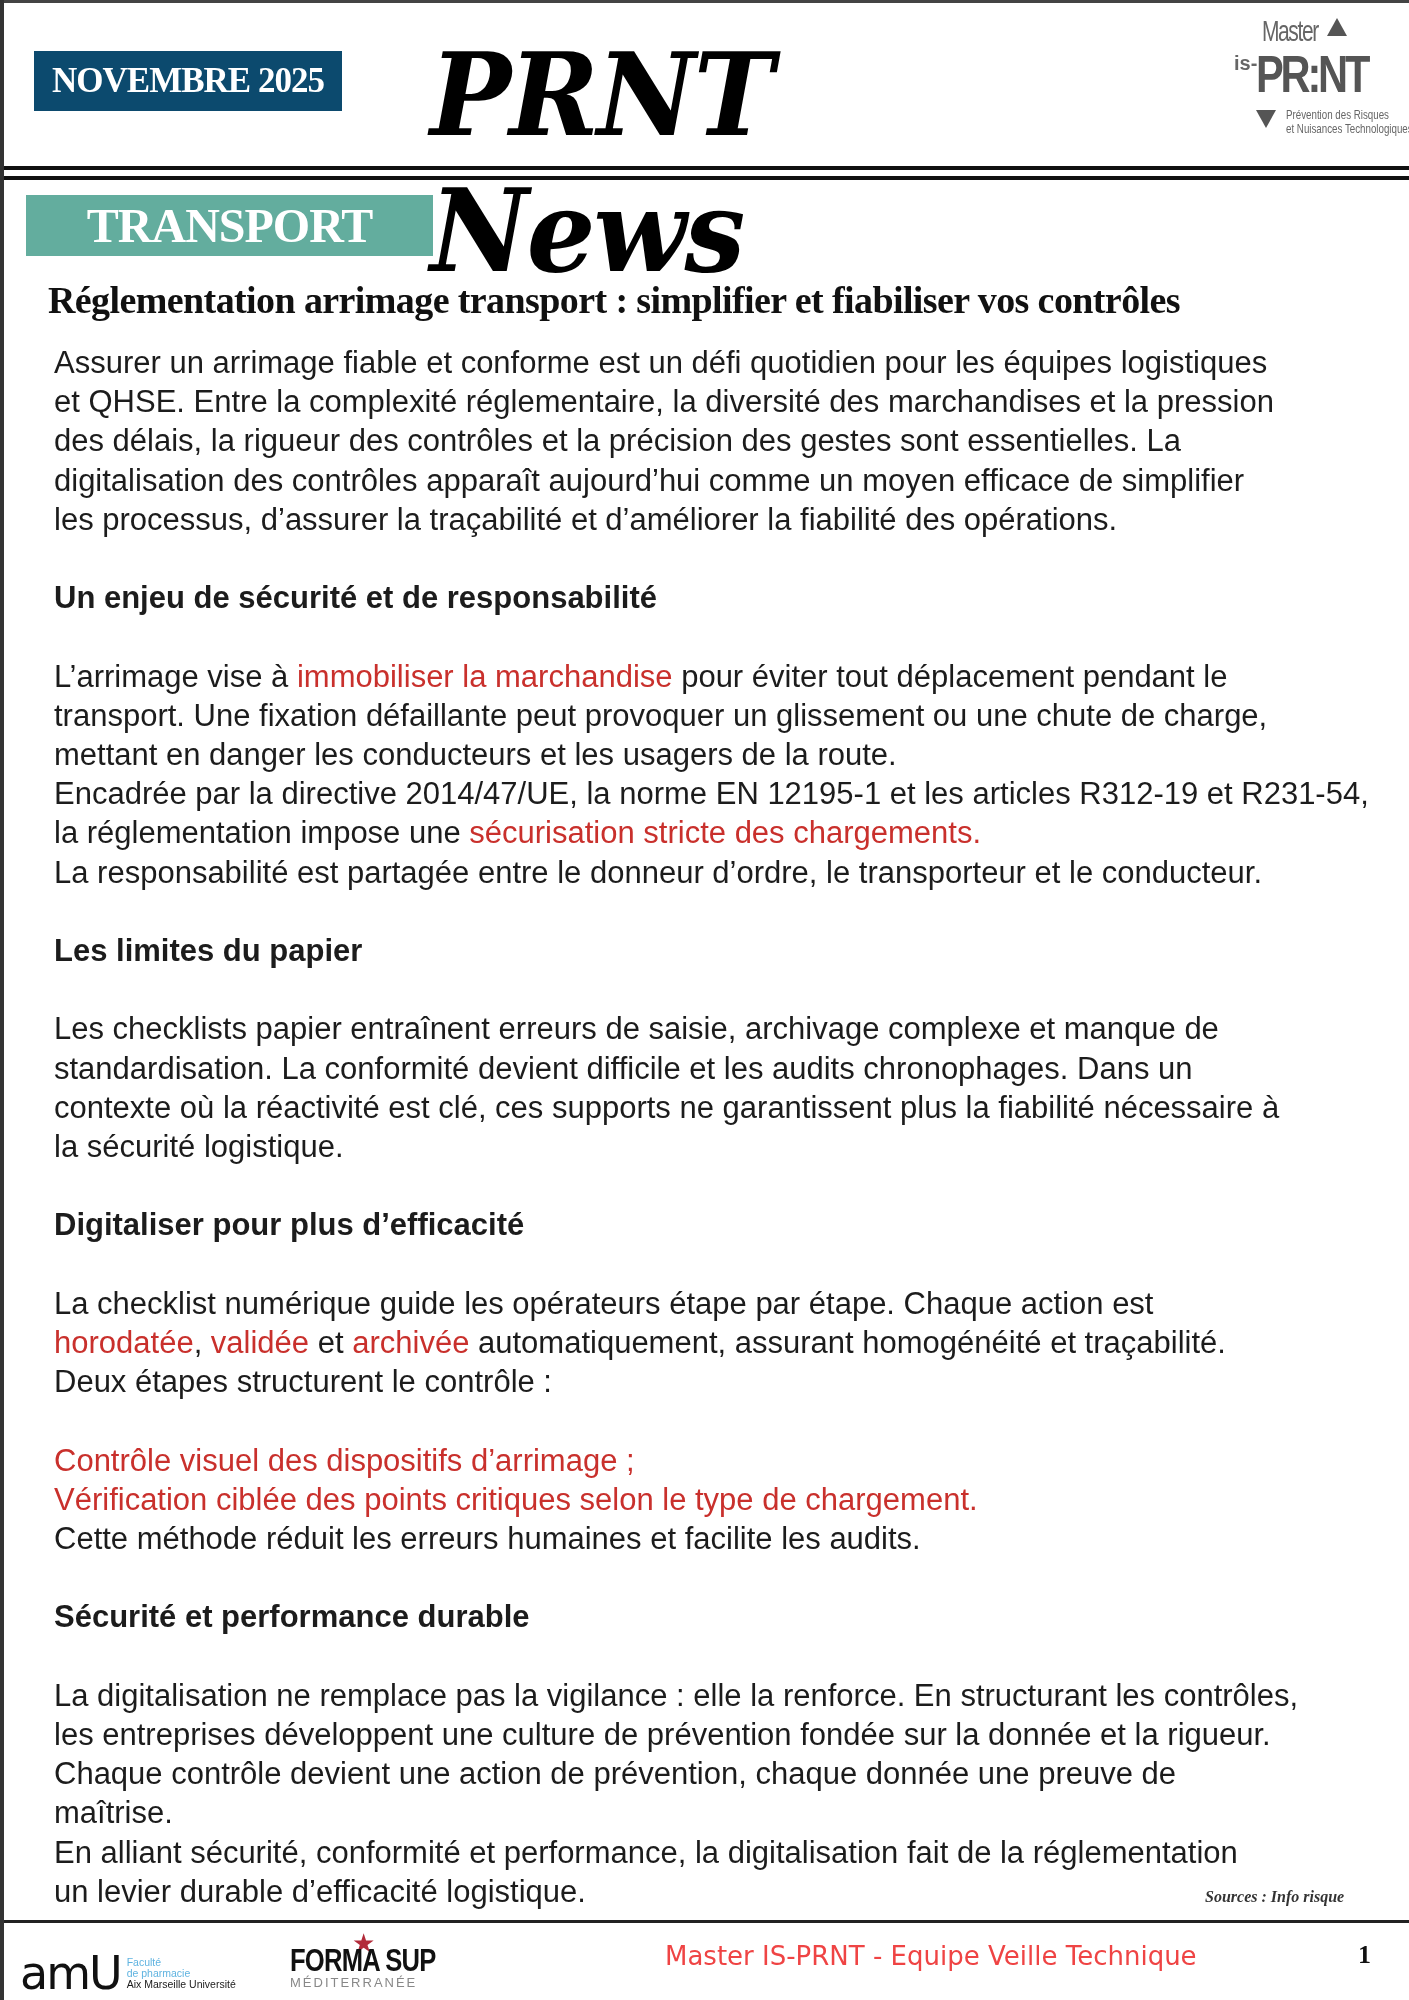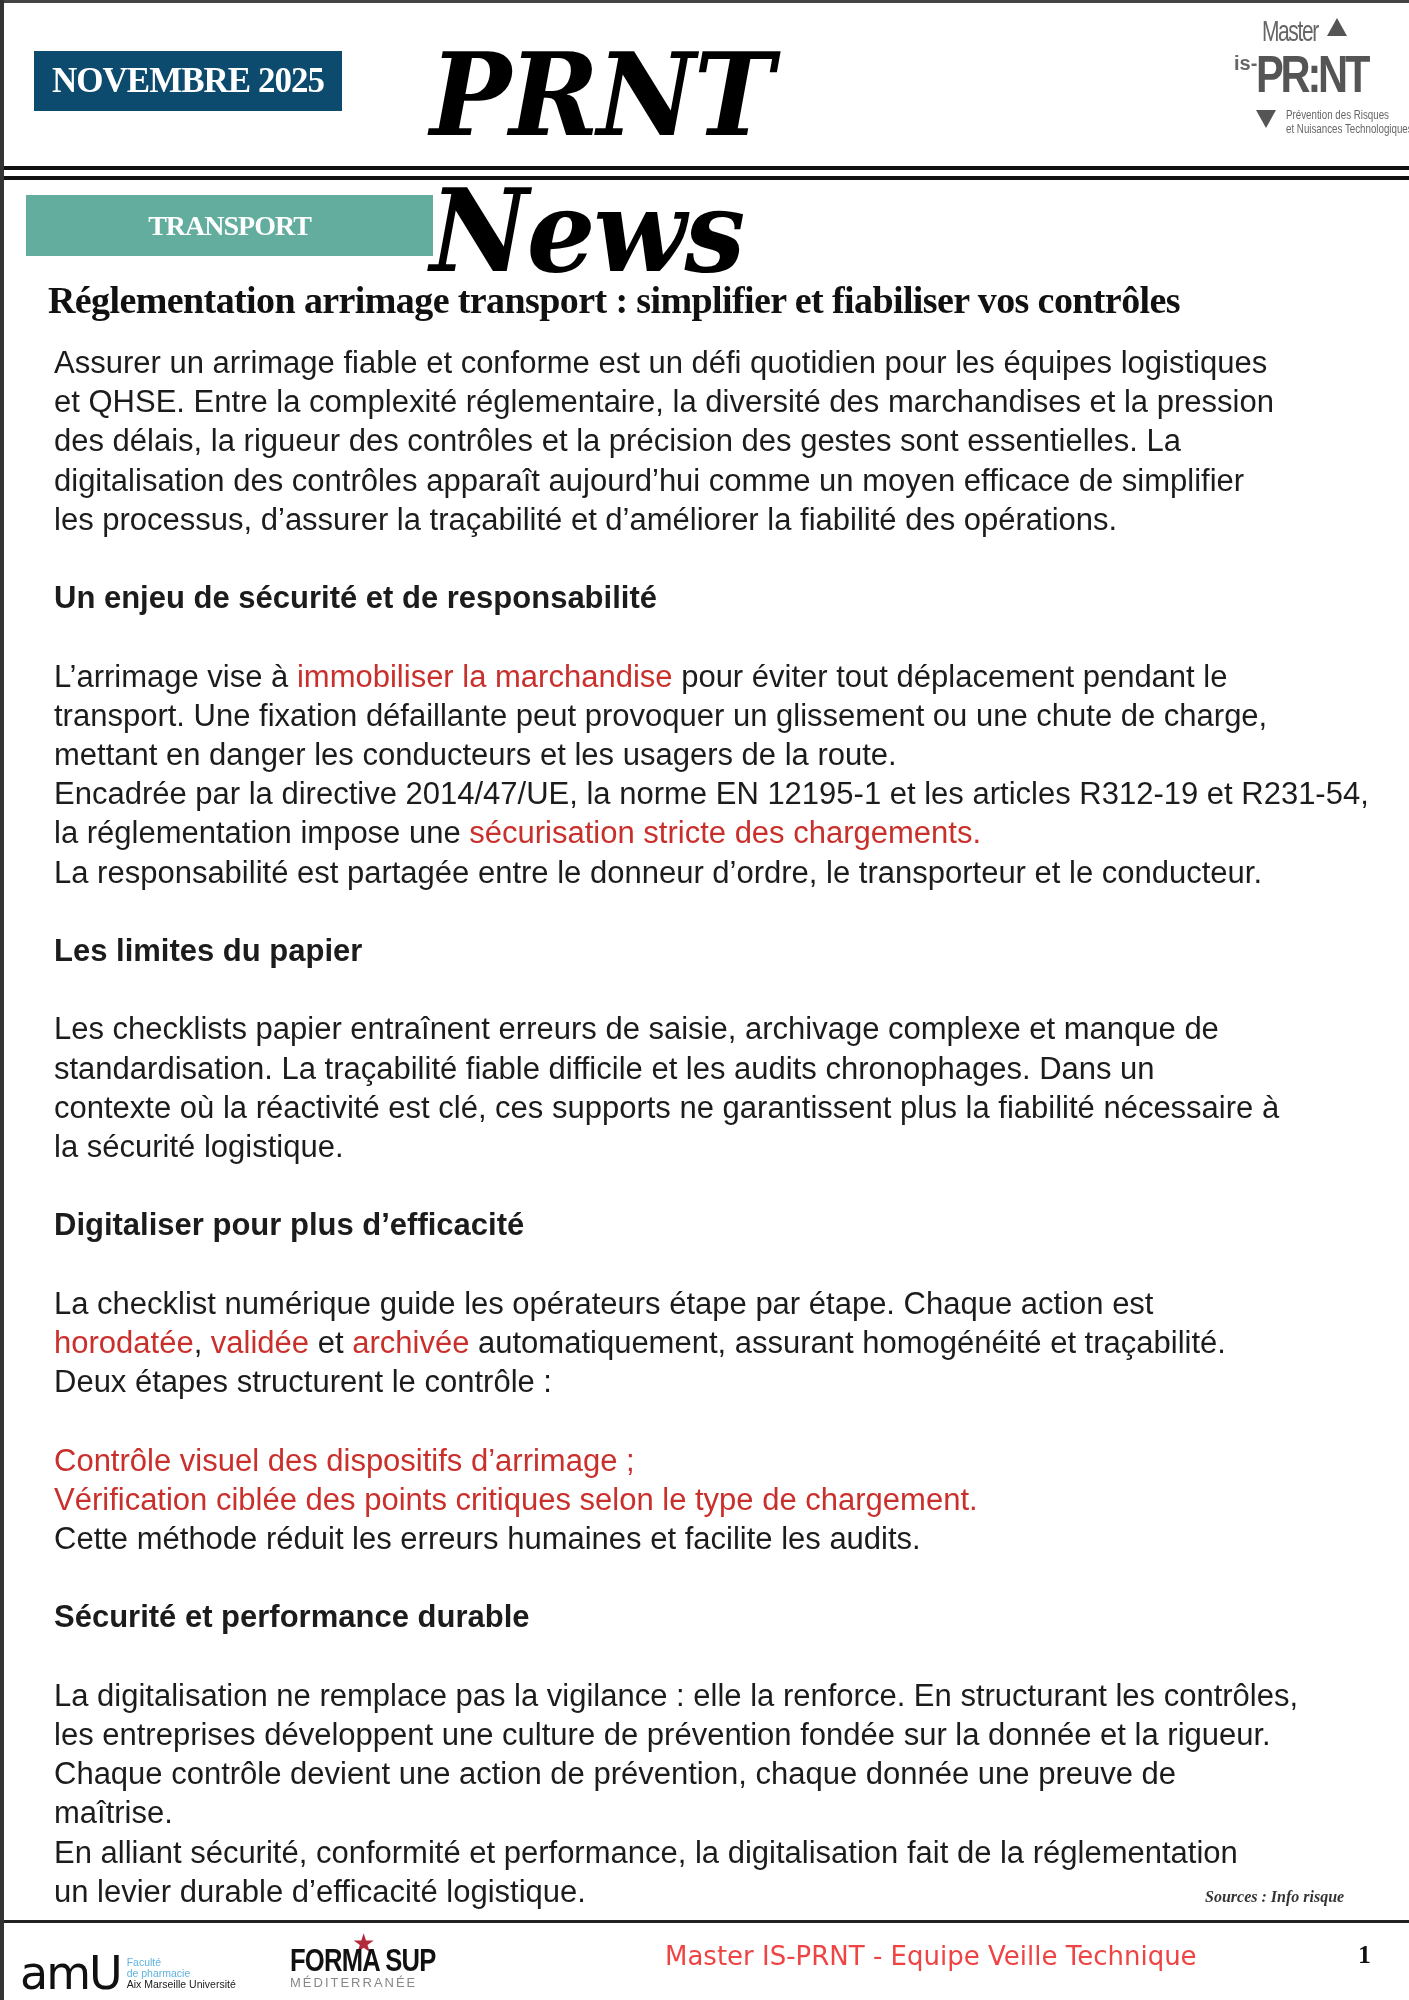--- a/index.html
+++ b/index.html
@@ -12,21 +12,21 @@
     font-size:108px; line-height:130px; color:#000; letter-spacing:-2px; font-style:italic; transform:scaleY(1.05); }
   .logo { position:absolute; left:1228px; top:14px; width:181px; height:135px; color:#666; font-family:"Liberation Sans", sans-serif; }
   .logo .master { position:absolute; left:34px; top:0; font-size:30px; letter-spacing:-2px; transform:scaleX(0.7); transform-origin:left; }
   .logo .tri-up { position:absolute; left:99px; top:4px; width:0; height:0; border-left:10px solid transparent; border-right:10px solid transparent; border-bottom:18px solid #555; }
   .logo .is { position:absolute; left:6px; top:38px; font-size:20px; font-weight:bold; }
   .logo .prnt { position:absolute; left:28px; top:30px; font-size:52px; font-weight:bold; color:#555; letter-spacing:-4px; transform:scaleX(0.8); transform-origin:left; }
   .logo .tri-down { position:absolute; left:28px; top:96px; width:0; height:0; border-left:10px solid transparent; border-right:10px solid transparent; border-top:18px solid #555; }
   .logo .sub { position:absolute; left:58px; top:94px; font-size:13px; line-height:14px; transform:scaleX(0.75); transform-origin:left; white-space:nowrap; }
   .rule { position:absolute; left:4px; width:1405px; height:4px; background:#111; }
   .section-tag { position:absolute; left:26px; top:195px; width:407px; height:61px; background:#63ad9e; color:#fff;
-    font-family:"Liberation Serif", serif; font-size:28px; font-weight:bold; display:flex; align-items:center; justify-content:center; letter-spacing:-1px; }
+    font-family:"Liberation Serif", serif; font-size:48px; font-weight:bold; display:flex; align-items:center; justify-content:center; letter-spacing:-1px; }
   .headline { position:absolute; left:48px; top:274px; font-family:"Liberation Serif", serif; font-weight:bold; font-size:38px; line-height:52px; color:#111; white-space:nowrap; letter-spacing:-0.6px; }
   .body { position:absolute; left:54px; top:343px; width:1330px; font-family:"Liberation Sans", sans-serif; font-size:31px; line-height:39.2px; color:#1c1c1c; }
   .body p { margin:0; white-space:nowrap; }
   .body .gap { height:39.2px; }
   .body .h { font-weight:bold; }
   .red { color:#c9302c; }
   .sources { position:absolute; left:1205px; top:1888px; font-family:"Liberation Serif", serif; font-style:italic; font-weight:bold; font-size:16px; color:#333; }
   .footer-rule { position:absolute; left:4px; top:1920px; width:1405px; height:3px; background:#222; }
   .amu { position:absolute; left:12px; top:1946px; display:flex; align-items:center;margin-left:8px; }
   .amu .big { font-family:"DejaVu Sans", sans-serif; font-size:46px; color:#111; letter-spacing:-2px; }
@@ -81,21 +81,21 @@
   <p>transport. Une fixation défaillante peut provoquer un glissement ou une chute de charge,</p>
   <p>mettant en danger les conducteurs et les usagers de la route.</p>
   <p>Encadrée par la directive 2014/47/UE, la norme EN 12195-1 et les articles R312-19 et R231-54,</p>
   <p><span>la réglementation impose une </span><span class="red">sécurisation stricte des chargements.</span></p>
   <p>La responsabilité est partagée entre le donneur d’ordre, le transporteur et le conducteur.</p>
   <div class="gap"></div>
 
   <p class="h">Les limites du papier</p>
   <div class="gap"></div>
   <p>Les checklists papier entraînent erreurs de saisie, archivage complexe et manque de</p>
-  <p>standardisation. La traçabilité fiable difficile et les audits chronophages. Dans un</p>
+  <p>standardisation. La conformité devient difficile et les audits chronophages. Dans un</p>
   <p>contexte où la réactivité est clé, ces supports ne garantissent plus la fiabilité nécessaire à</p>
   <p>la sécurité logistique.</p>
   <div class="gap"></div>
 
   <p class="h">Digitaliser pour plus d’efficacité</p>
   <div class="gap"></div>
   <p>La checklist numérique guide les opérateurs étape par étape. Chaque action est</p>
   <p><span class="red">horodatée</span><span>, </span><span class="red">validée</span><span> et </span><span class="red">archivée</span><span> automatiquement, assurant homogénéité et traçabilité.</span></p>
   <p>Deux étapes structurent le contrôle :</p>
   <div class="gap"></div>

